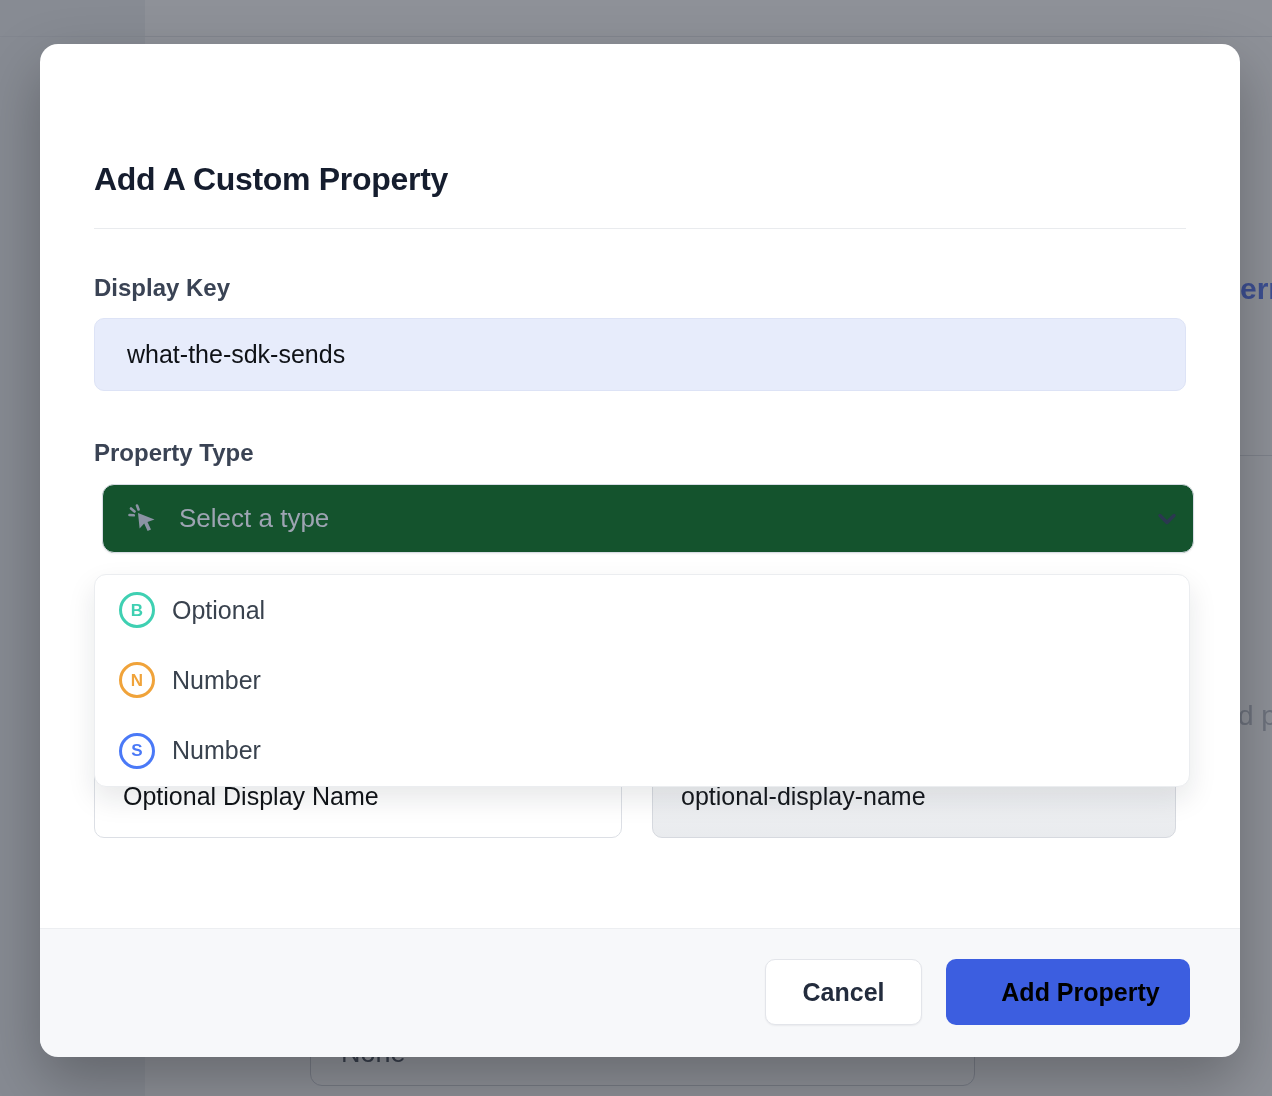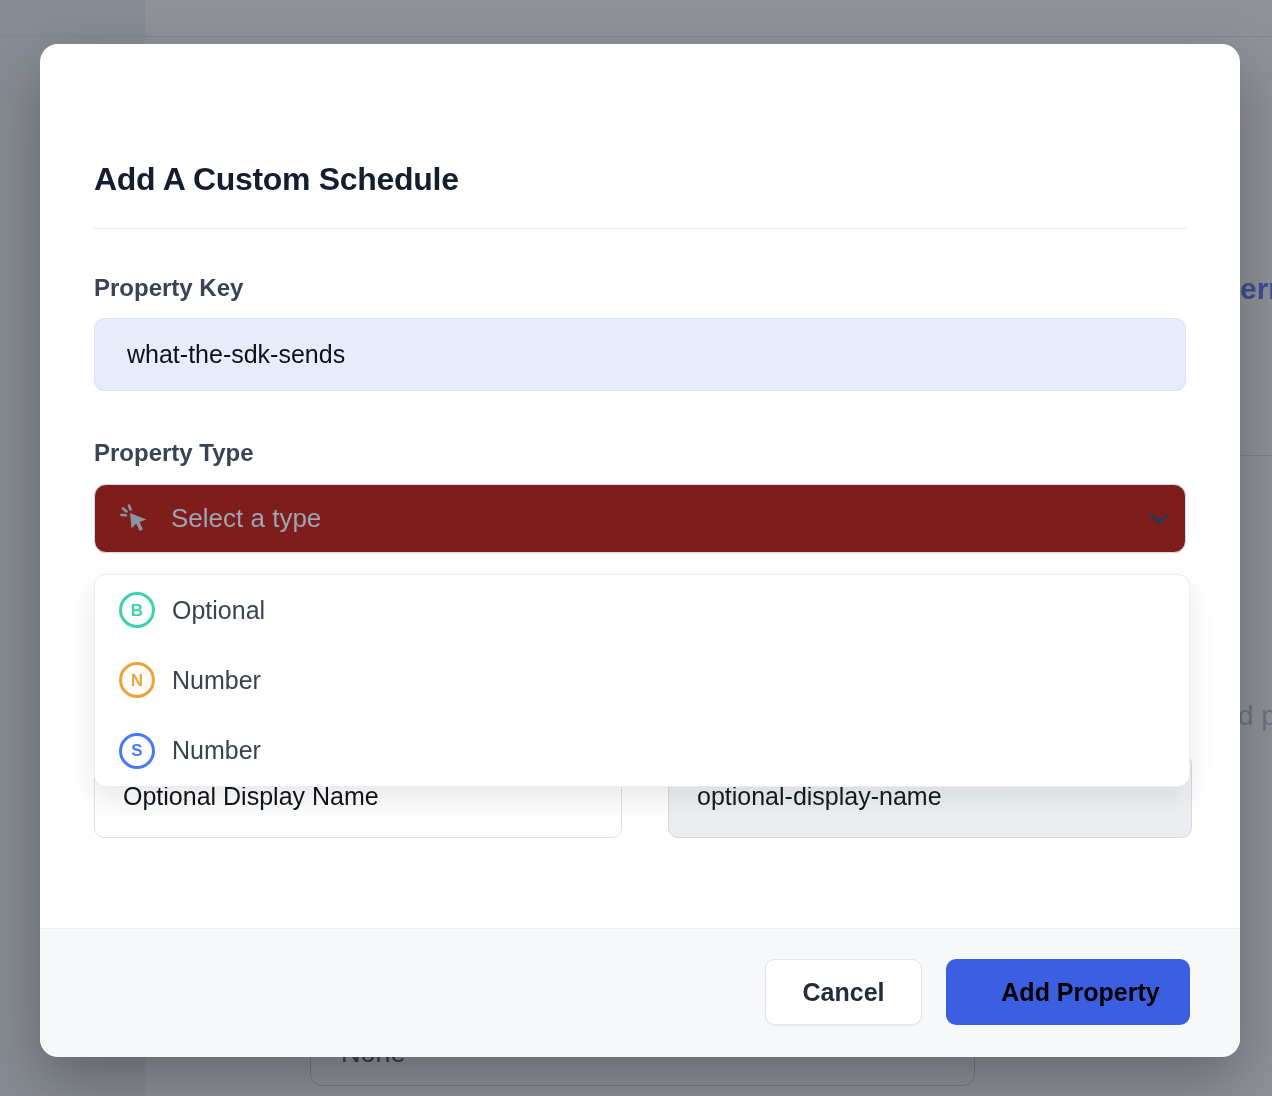--- a/index.html
+++ b/index.html
@@ -26,41 +26,41 @@
   .modal{position:absolute;left:40px;top:44px;width:1200px;height:1012px;background:#ffffff;
     border-radius:18px;box-shadow:0 25px 60px rgba(0,0,0,0.28);z-index:2;}
   .modal-title{position:absolute;left:54px;top:96px;font-size:32px;font-weight:700;color:#151d2e;letter-spacing:-0.3px;}
   .modal-divider{position:absolute;left:54px;right:54px;top:184px;border-top:1px solid #e9ebee;}
   .field-label{position:absolute;left:54px;font-size:24px;font-weight:600;color:#3a4354;}
   .lbl-key{top:230px;}
   .lbl-type{top:395px;}
   .key-input{position:absolute;left:54px;top:274px;width:1092px;height:73px;box-sizing:border-box;
     background:var(--bg,#e7ecfb);border:1px solid #dde3f6;border-radius:10px;
     padding:0 32px;font-size:25px;color:#0e1116;font-family:inherit;outline:none;}
-  .type-select{position:absolute;left:54px;top:440px;width:1092px;height:69px;box-sizing:border-box;
-    background:#7f1d1d;border:1.5px solid #d8dce4;border-radius:12px;box-shadow:0 1px 2px rgba(16,24,40,0.06);
+  .type-select{position:absolute;left:62px;top:440px;width:1092px;height:69px;box-sizing:border-box;
+    background:#14532d;border:1.5px solid #d8dce4;border-radius:12px;box-shadow:0 1px 2px rgba(16,24,40,0.06);
     display:flex;align-items:center;padding:0 12px 0 24px;cursor:pointer;}
   .cursor-click-icon{width:34px;height:34px;flex:none;}
   .type-placeholder{margin-left:18px;font-size:26px;font-weight:500;color:#9da4b2;flex:1;}
   .select-chevron{width:28px;height:28px;flex:none;}
   
   .type-dropdown{position:absolute;left:54px;top:530px;width:1096px;height:213px;box-sizing:border-box;
     background:#fff;border:1px solid #ebedf0;border-radius:12px;
     box-shadow:0 12px 28px rgba(20,26,40,0.10);z-index:5;display:flex;flex-direction:column;justify-content:center;}
   .type-option{height:71px;display:flex;align-items:center;padding-left:24px;cursor:pointer;}
   .type-badge{width:30px;height:30px;flex:none;border:3px solid var(--c,#888);border-radius:50%;
     display:flex;align-items:center;justify-content:center;color:var(--c,#888);
     font-size:17px;font-weight:800;line-height:1;}
   .type-option-label{margin-left:17px;font-size:25px;font-weight:500;color:#39424e;}
   
   .display-row-input{position:absolute;top:710px;height:84px;box-sizing:border-box;border-radius:10px;
     padding:0 28px;font-size:25px;font-family:inherit;outline:none;z-index:1;}
   .display-name-input{left:54px;width:528px;background:#fff;border:1.5px solid #dcdfe5;color:#ec4899;}
   .display-name-input::placeholder{color:#101317;opacity:1;}
-  .display-key-input{left:628px;width:524px;background:linear-gradient(180deg,#f5f6f8 0%,#e9ebee 100%);
+  .display-key-input{left:612px;width:524px;background:linear-gradient(180deg,#f5f6f8 0%,#e9ebee 100%);
     border:1.5px solid #d6d9df;color:#15181d;}
   
   .modal-footer{position:absolute;left:0;right:0;top:884px;height:128px;background:#f7f8fa;
     border-top:1px solid #eceef1;border-radius:0 0 18px 18px;}
   .btn{position:absolute;top:30px;height:66px;border-radius:10px;font-size:25px;font-weight:600;
     font-family:inherit;display:flex;align-items:center;justify-content:center;cursor:pointer;box-sizing:border-box;}
   .btn-cancel{left:725px;width:157px;background:#fff;border:1px solid #e3e5ea;color:#232c3d;
     box-shadow:0 1px 2px rgba(16,24,40,0.06);}
   .btn-submit{left:906px;width:244px;background:var(--btn,#3c5ee0);border:none;color:#000000;padding-left:31px;}
 </style>
@@ -78,24 +78,24 @@
     <span class="bg-none-value">None</span>
     <svg class="bg-none-chevron" viewBox="0 0 24 24">
       <path d="M7 10l5 5 5-5" fill="none" stroke="#2a3345" stroke-width="2.4" stroke-linecap="round" stroke-linejoin="round"></path>
     </svg>
   </div>
 </div>
 
 <div class="overlay"></div>
 
 <div class="modal">
-  <h1 class="modal-title">Add A Custom Schedule</h1>
+  <h1 class="modal-title">Add A Custom Property</h1>
   <div class="modal-divider"></div>
 
-  <label class="field-label lbl-key">Property Key</label>
+  <label class="field-label lbl-key">Display Key</label>
   <input class="key-input" type="text" value="what-the-sdk-sends" style="--bg: #e7ecfb;">
 
   <label class="field-label lbl-type">Property Type</label>
 
   <div class="type-select">
     <svg class="cursor-click-icon" viewBox="0 0 34 34">
       <g stroke="#8b93a4" stroke-width="2.6" stroke-linecap="round" fill="none">
         <path d="M10 3.5 L11.5 7.5"></path>
         <path d="M4 6.5 L7.5 9.5"></path>
         <path d="M2.5 13 L6.8 13.3"></path>

